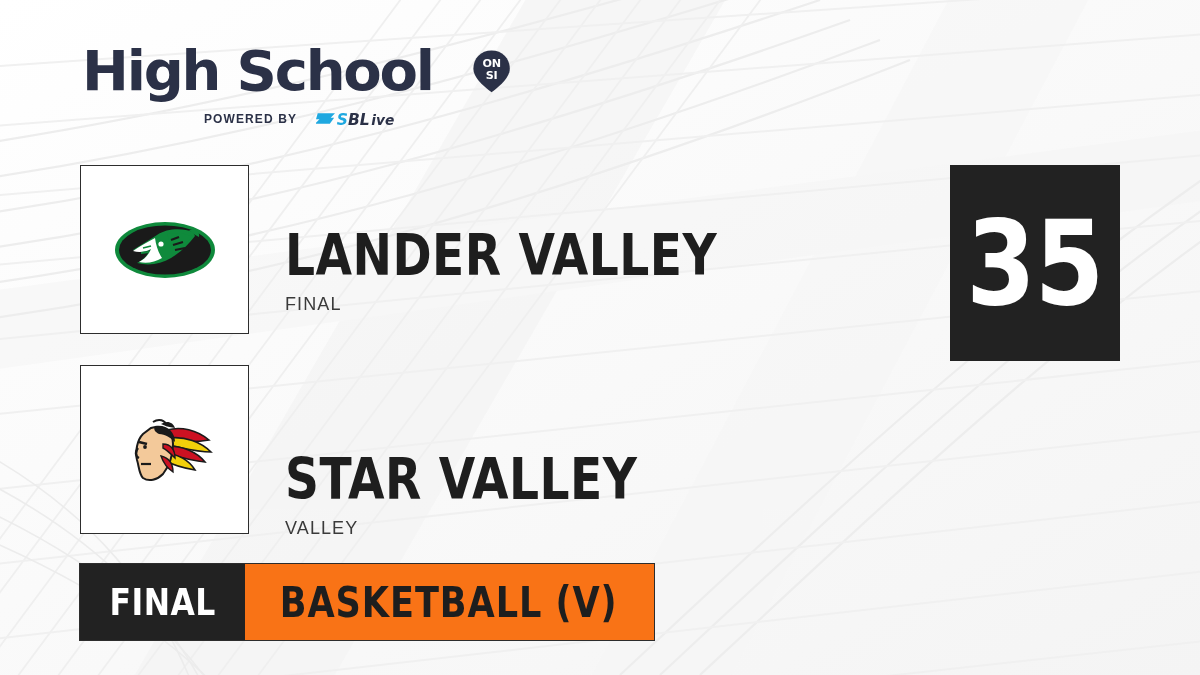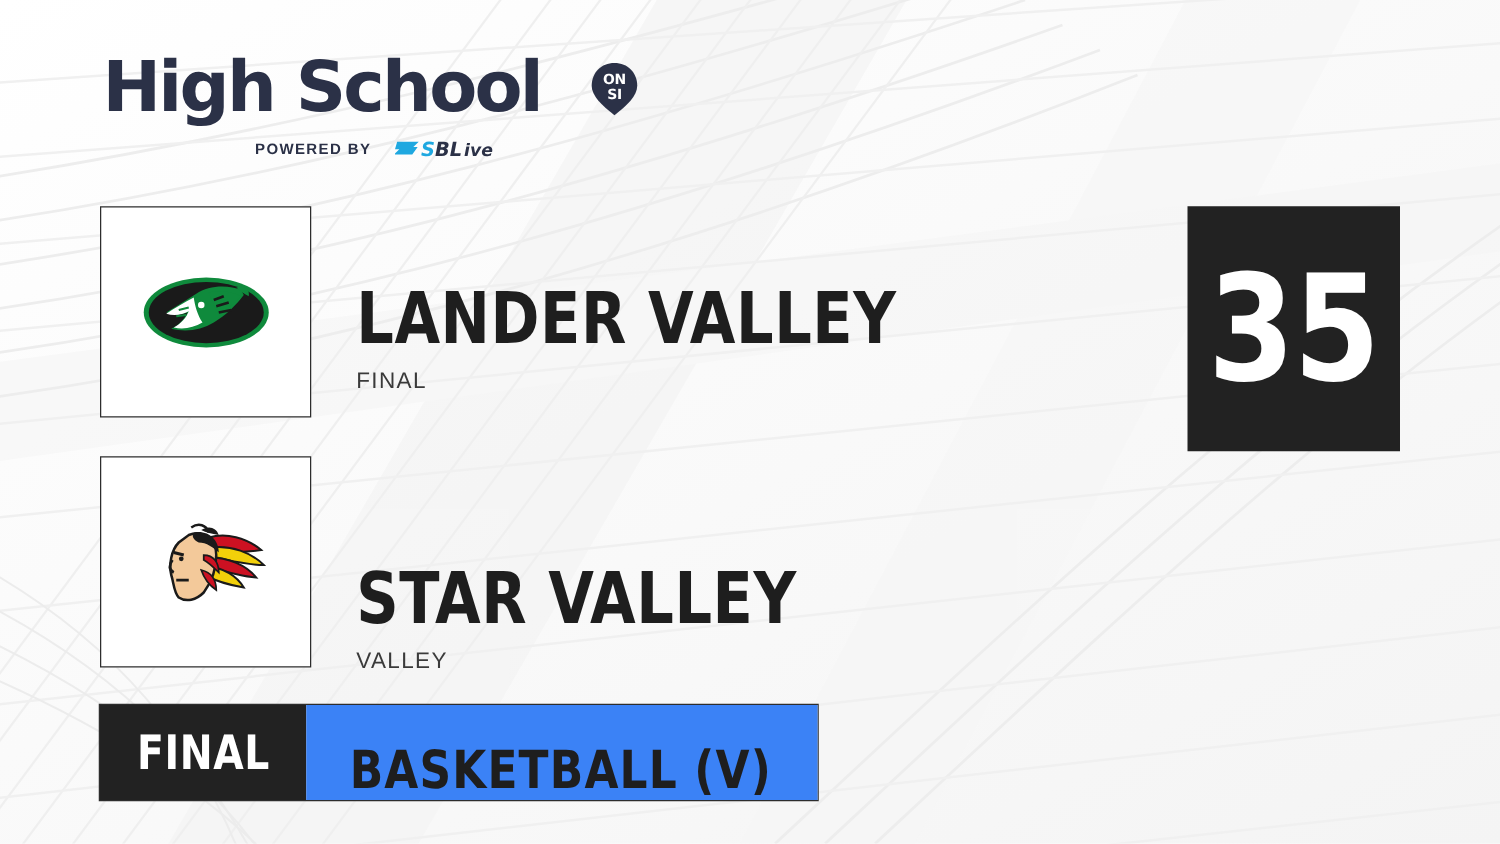--- a/index.html
+++ b/index.html
@@ -104,23 +104,23 @@
     display:flex; align-items:center; justify-content:center;
     padding:0 25px;
     font-family:"DejaVu Sans Condensed","DejaVu Sans", sans-serif;
     font-weight:700;
     font-size:38px;
     letter-spacing:0.5px;
     transform-origin:center;
   }
   .status-state span { display:inline-block; transform:scaleX(0.92); }
   .status-sport {
-    background:#3b82f6;
+    background:#f97316;
     color:#1e1e1e;
-    display:flex; align-items:flex-end;
+    display:flex; align-items:center;
     padding:0 23px 0 22px;
     font-family:"DejaVu Sans Condensed","DejaVu Sans", sans-serif;
     font-weight:700;
     font-size:42px;
     letter-spacing:1px;
     white-space:nowrap;
   }
   .status-sport span { display:inline-block; transform:scaleX(0.93); }
 </style>
 </head>

